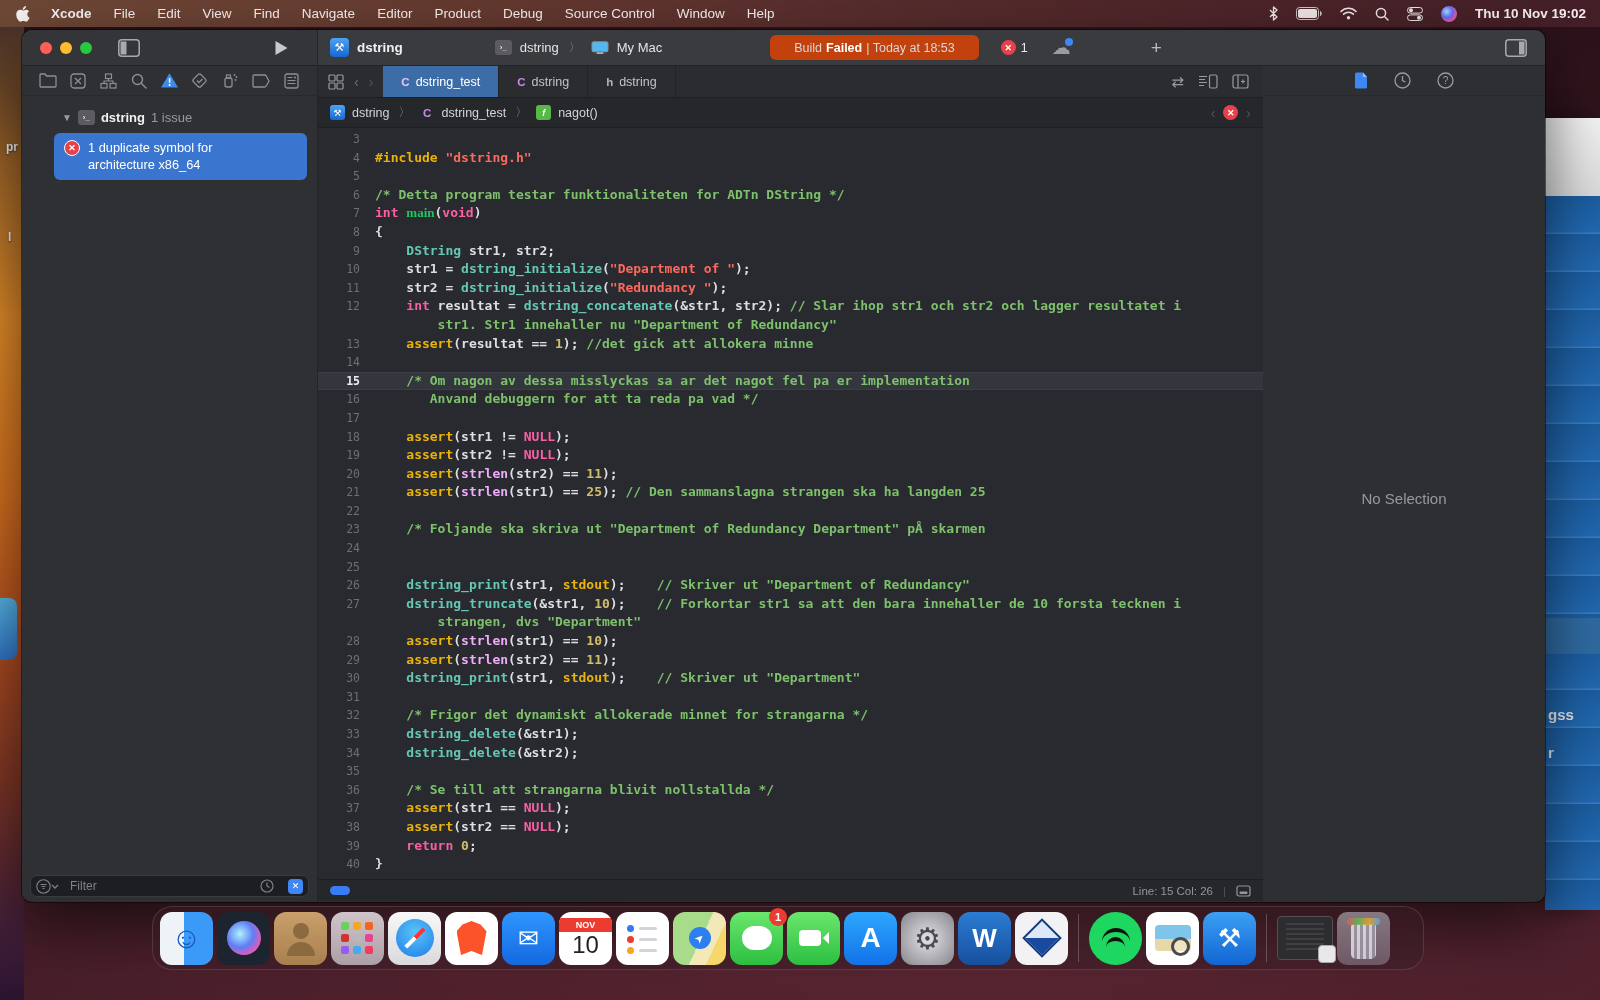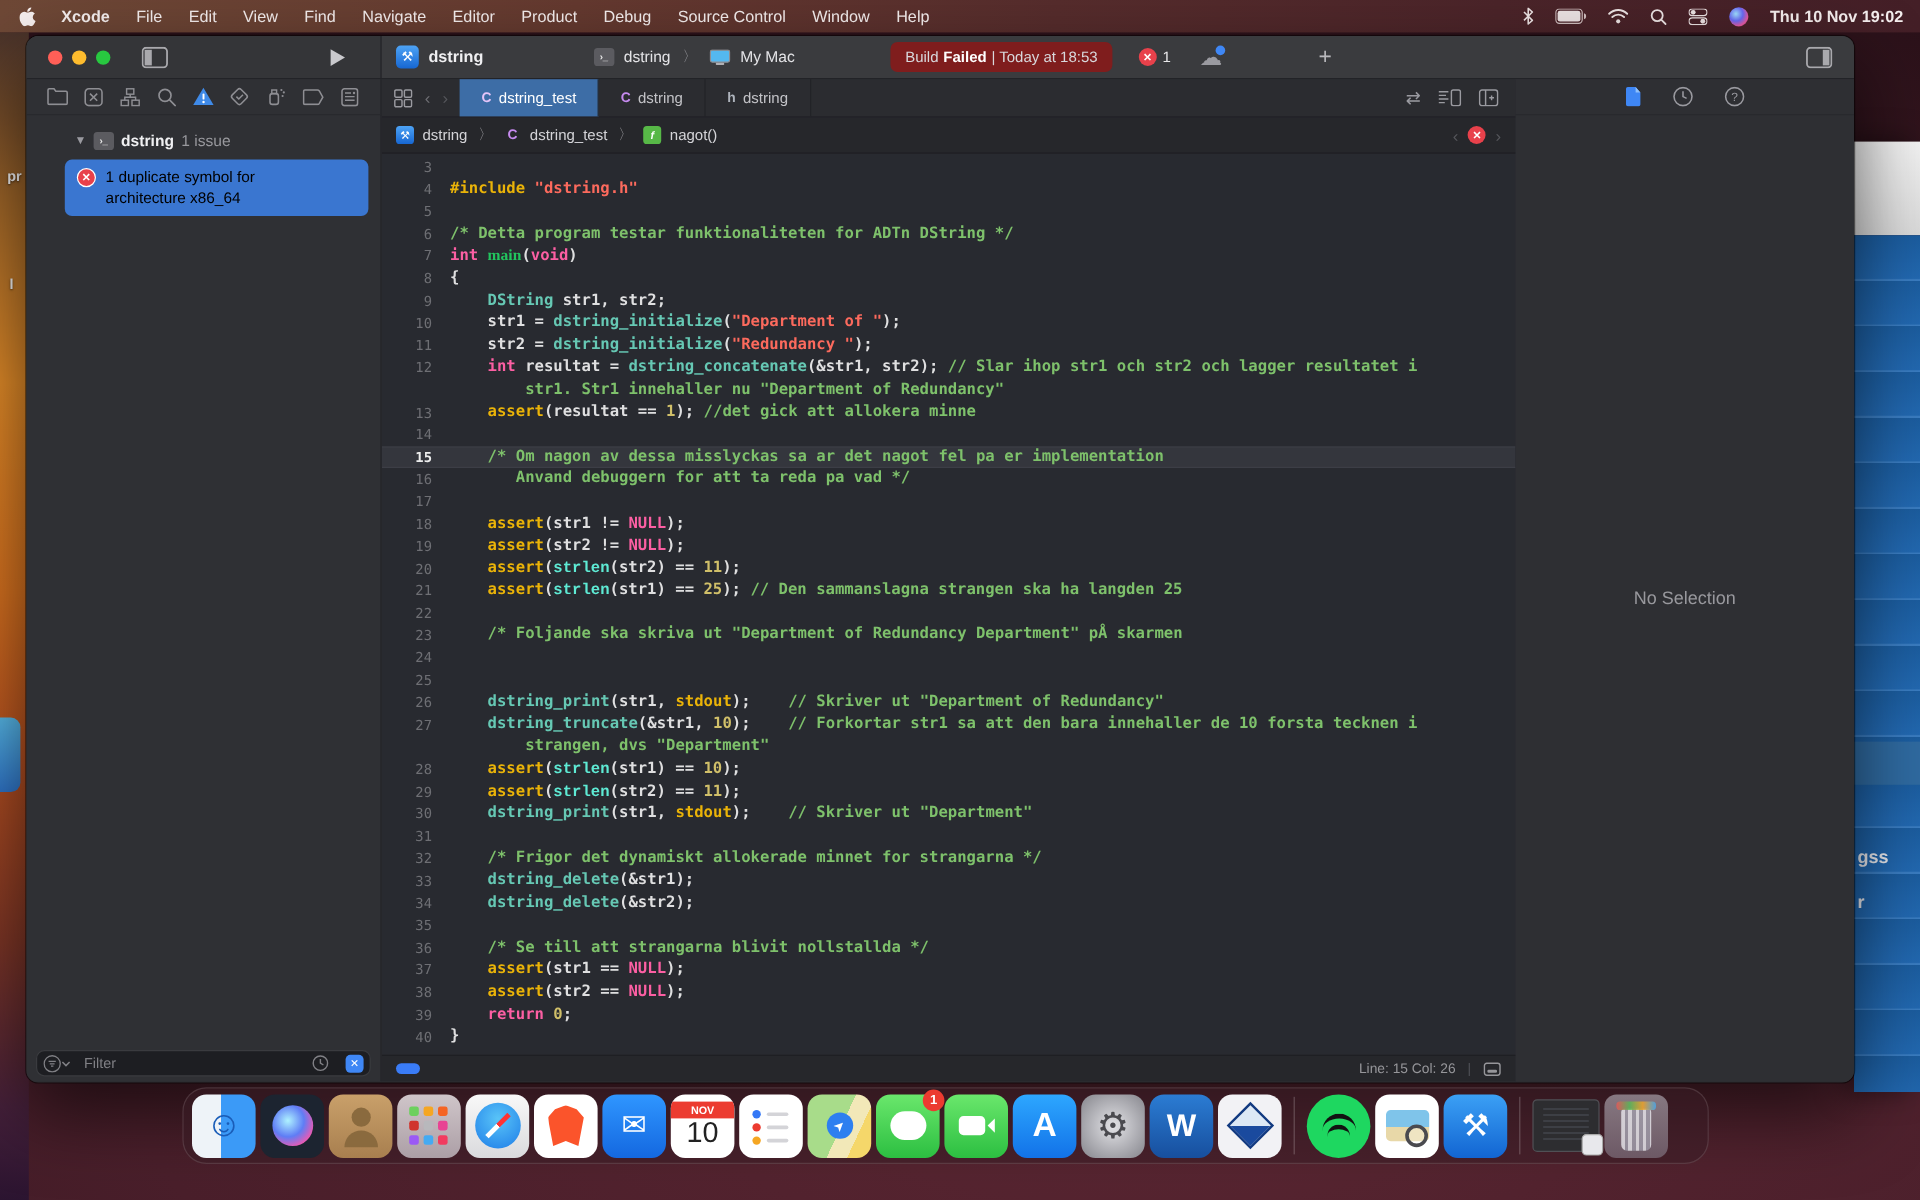--- a/index.html
+++ b/index.html
@@ -44,22 +44,22 @@
   .tb-sidebar-toggle{margin-left:26px;}
   .tb-play{margin-left:auto;margin-right:18px;color:#c9c9cd;font-size:15px;}
   .tb-main{flex:1;display:flex;align-items:center;padding:0 12px;gap:8px;}
   .proj-icon{width:19px;height:19px;border-radius:4px;background:linear-gradient(180deg,#4da3f5,#1767d2);
     display:flex;align-items:center;justify-content:center;color:#fff;font-size:11px;}
   .proj-title{color:#f0f0f2;font-weight:bold;font-size:13.5px;margin-right:84px;}
   .term-icon{width:17px;height:15px;border-radius:3px;background:#5b5b60;color:#e8e8e8;font-size:8px;font-weight:bold;
     display:flex;align-items:center;justify-content:center;}
   .scheme-txt{color:#e3e3e6;font-size:13px;}
   .crumb-sep{color:#8e8e93;font-size:12px;margin:0 2px;}
-  .status-pill{margin-left:72px;background:#7f1d1d;border-radius:6px;height:25px;display:flex;align-items:center;
-    padding:0 12px;color:#d8d8dc;font-size:12.5px;white-space:nowrap;}
+  .status-pill{margin-left:100px;background:#c2410c;border-radius:6px;height:25px;display:flex;align-items:center;
+    padding:0 24px;color:#d8d8dc;font-size:12.5px;white-space:nowrap;}
   .status-pill b{color:#fff;margin:0 4px 0 4px;}
   .err-badge{display:flex;align-items:center;gap:5px;margin-left:14px;}
   .err-circle{width:15px;height:15px;border-radius:50%;background:#e8414b;color:#fff;font-size:9px;font-weight:bold;
     display:flex;align-items:center;justify-content:center;}
   .err-count{color:#e8e8ea;font-size:12.5px;}
   .cloud-icon{position:relative;color:#9a9aa0;font-size:19px;margin-left:16px;}
   .cloud-dot{position:absolute;right:-2px;top:2px;width:8px;height:8px;border-radius:50%;background:#3f87f5;}
   .plus-btn{margin-left:72px;color:#b9b9bd;font-size:19px;font-weight:300;}
   .panel-toggle{margin-left:auto;margin-right:6px;}
 
@@ -70,21 +70,21 @@
   .nav-tabs{height:30px;display:flex;align-items:center;justify-content:space-between;padding:0 14px;border-bottom:1px solid #28292d;}
   .nav-tab{display:flex;align-items:center;justify-content:center;width:24px;height:24px;}
   .issue-group{padding:14px 0 0 0;}
   .issue-header{display:flex;align-items:center;gap:6px;padding-left:40px;}
   .disclosure{color:#9a9aa0;font-size:10px;}
   .issue-proj{color:#f0f0f2;font-size:13px;font-weight:bold;}
   .issue-count{color:#98989d;font-size:13px;}
   .issue-row{margin:8px 10px 0 32px;background:#3a76d0;border-radius:6px;padding:6px 10px 7px 10px;display:flex;gap:8px;}
   .issue-x{flex:0 0 auto;width:16px;height:16px;border-radius:50%;background:#e8414b;border:1.5px solid #fff;color:#fff;
     font-size:9px;font-weight:bold;display:flex;align-items:center;justify-content:center;margin-top:1px;}
-  .issue-text{color:#000000;font-size:12.8px;line-height:17px;font-weight:500;}
+  .issue-text{color:#ffffff;font-size:12.8px;line-height:17px;font-weight:500;}
   .filter-bar{position:absolute;left:0;bottom:0;width:100%;height:26px;padding:0 8px 4px 8px;}
   .filter-field{height:22px;background:#1d1e22;border:1px solid #3a3b3f;border-radius:7px;display:flex;align-items:center;padding:0 5px;gap:10px;}
   .filter-field input{flex:1;background:transparent;border:none;outline:none;color:#cfcfd3;font-size:12px;font-family:"Liberation Sans",sans-serif;}
   .filter-field input::placeholder{color:#808085;}
   .filter-clock{margin-right:4px;}
   .filter-x{width:15px;height:15px;border-radius:4px;background:#3f87f5;color:#fff;font-size:9px;display:flex;align-items:center;justify-content:center;}
 
   
   .editor{width:945px;display:flex;flex-direction:column;background:#282a30;}
   .tab-bar{height:32px;display:flex;align-items:stretch;background:#2b2c30;border-bottom:1px solid #1e1f23;}
@@ -108,21 +108,21 @@
   .jr-x{width:15px;height:15px;border-radius:50%;background:#e8414b;color:#fff;font-size:9px;font-weight:bold;display:flex;align-items:center;justify-content:center;}
 
   .code-area{flex:1;overflow:hidden;padding-top:2px;font-family:"DejaVu Sans Mono","Liberation Mono",monospace;
     font-size:13px;font-weight:bold;}
   .code-row{display:flex;height:18.6px;line-height:18.6px;white-space:pre;}
   .code-row.hl{background:#34363d;box-shadow:inset 0 1px 0 #3c3e46, inset 0 -1px 0 #3c3e46;}
   .ln{flex:0 0 44px;text-align:right;color:#6e6f74;font-size:11.5px;font-weight:normal;padding-right:2px;}
   .code-row.hl .ln{color:#eceded;font-weight:bold;}
   .code-txt{padding-left:13px;}
   .c-pl{color:#dfdfe0;} .c-kw{color:#fc5fa3;} .c-str{color:#fc6a5d;} .c-num{color:#d0bf69;}
-  .c-cmt{color:#7ec16b;} .c-mac{color:#eab308;} .c-fn{color:#66c8b4;} .c-fn2{color:#22c55e;font-family:Liberation Serif, serif;} .c-lib{color:#5eead4;font-family:Liberation Mono, monospace;}
+  .c-cmt{color:#7ec16b;} .c-mac{color:#eab308;} .c-fn{color:#66c8b4;} .c-fn2{color:#22c55e;font-family:Liberation Serif, serif;} .c-lib{color:#f0abfc;}
 
   .editor-status{height:22px;background:#26272b;border-top:1px solid #1e1f23;display:flex;align-items:center;padding:0 12px;}
   .hscroll-thumb{width:20px;height:9px;border-radius:5px;background:#3a7cf7;}
   .linecol{margin-left:auto;color:#96969a;font-size:11.5px;display:flex;align-items:center;gap:10px;}
   .lc-sep{color:#515257;}
 
   
   .inspector{flex:1;background:#2e2f33;display:flex;flex-direction:column;}
   .insp-tabs{height:30px;display:flex;align-items:center;justify-content:center;gap:26px;border-bottom:1px solid #28292d;}
   .no-selection{flex:1;display:flex;align-items:center;justify-content:center;color:#98989d;font-size:15px;}

